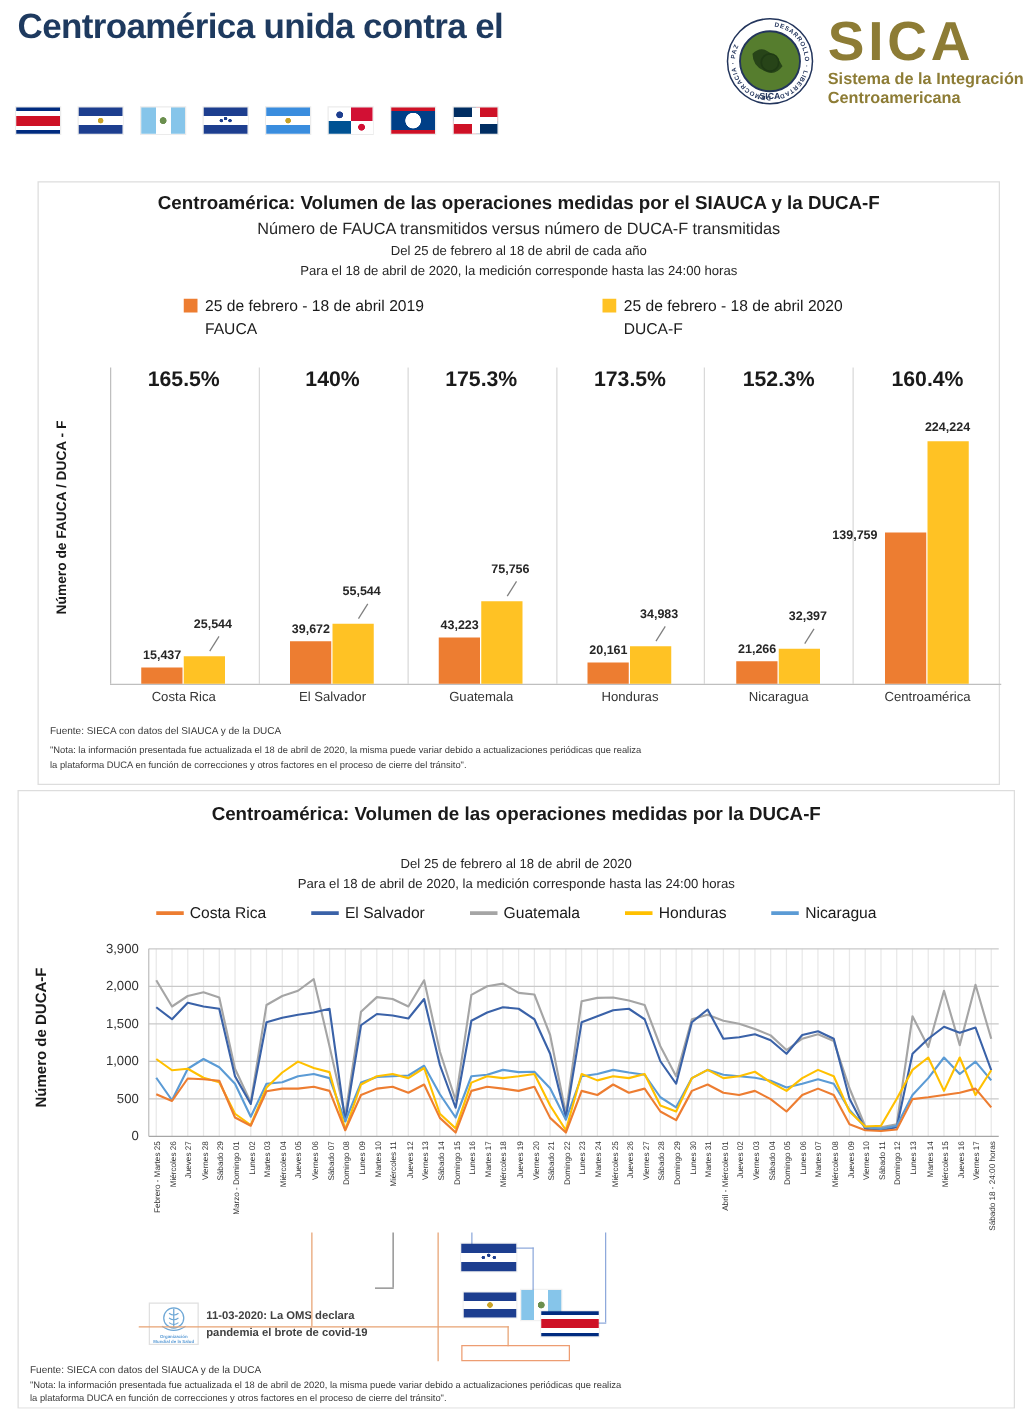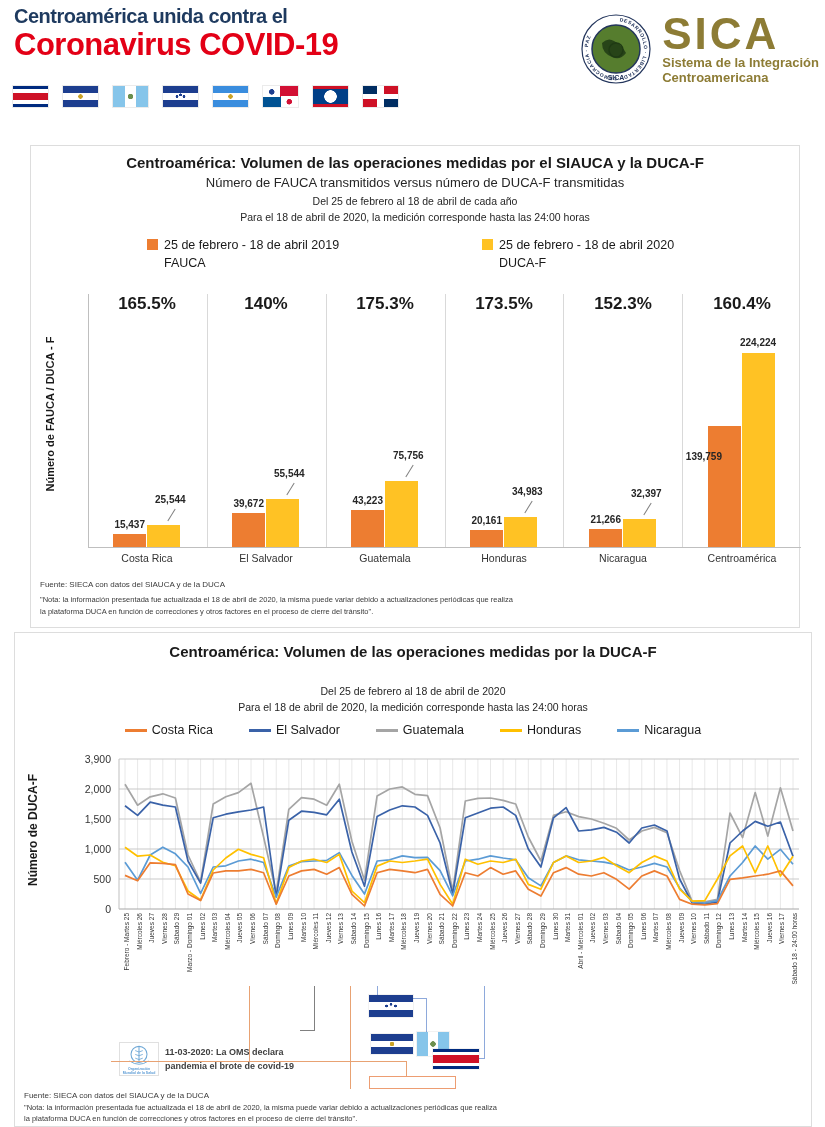--- a/index.html
+++ b/index.html
@@ -3,21 +3,21 @@
 <meta charset="utf-8">
 <style>
   html,body{margin:0;padding:0;background:#ffffff;}
   *{box-sizing:border-box;}
   body{font-family:"Liberation Sans",sans-serif;color:#262626;}
   #page{position:relative;width:825px;height:1127px;background:#fff;overflow:hidden;}
 
   
   #hdr{position:absolute;left:0;top:0;width:825px;height:128px;}
   .hdr-title{position:absolute;left:14px;top:6px;line-height:1.08;letter-spacing:-0.5px;}
-  .hdr-l1{font-size:20px;font-weight:bold;color:#1e3a5f;}
+  .hdr-l1{font-size:28px;font-weight:bold;color:#1e3a5f;}
   .hdr-l1 .light{font-weight:600;}
   .hdr-l2{font-size:31px;font-weight:bold;color:#e30016;}
   .flag-row{position:absolute;left:13px;top:86px;display:flex;gap:15px;}
   .hflag{width:35px;height:21px;box-shadow:0 0 0 1px rgba(0,0,0,.08);}
   .flag-costa-rica{background:linear-gradient(180deg,#002b7f 0 14%,#fff 14% 31%,#ce1126 31% 69%,#fff 69% 86%,#002b7f 86% 100%);}
   .flag-el-salvador{background:radial-gradient(circle at 50% 50%,#c9a227 0 2px,transparent 2.5px),linear-gradient(180deg,#1d3e8f 0 33%,#fff 33% 67%,#1d3e8f 67% 100%);}
   .flag-guatemala{background:radial-gradient(circle at 50% 50%,#6b8f4e 0 2.5px,transparent 3px),linear-gradient(90deg,#86c5ea 0 33%,#fff 33% 67%,#86c5ea 67% 100%);}
   .flag-honduras{background:radial-gradient(circle at 40% 50%,#1d3e8f 0 1.2px,transparent 1.6px),radial-gradient(circle at 60% 50%,#1d3e8f 0 1.2px,transparent 1.6px),radial-gradient(circle at 50% 42%,#1d3e8f 0 1.2px,transparent 1.6px),linear-gradient(180deg,#1d3e8f 0 33%,#fff 33% 67%,#1d3e8f 67% 100%);}
   .flag-nicaragua{background:radial-gradient(circle at 50% 50%,#c9a227 0 2px,transparent 2.5px),linear-gradient(180deg,#3a8dde 0 33%,#fff 33% 67%,#3a8dde 67% 100%);}
   .flag-panama{background:radial-gradient(circle at 25% 28%,#1d3e8f 0 2.5px,transparent 3px),radial-gradient(circle at 75% 75%,#d21034 0 2.5px,transparent 3px),conic-gradient(#d21034 0 25%,#fff 0 50%,#005293 0 75%,#fff 0 100%);}
@@ -65,21 +65,20 @@
   #who-txt{font-size:9px;font-weight:600;color:#404040;line-height:1.5;padding-top:4px;white-space:nowrap;}
 </style>
 </head>
 <body>
 
 <div id="page">
 
   <div id="hdr">
     <div class="hdr-title">
       <div class="hdr-l1"><span style="font-weight:800">Centroamérica unida</span><span class="light"> contra el</span></div>
-      <div class="hdr-l2">Coronavirus COVID-19</div>
     </div>
     <div class="flag-row">
         <div class="hflag flag-costa-rica" title="Costa Rica"></div>
         <div class="hflag flag-el-salvador" title="El Salvador"></div>
         <div class="hflag flag-guatemala" title="Guatemala"></div>
         <div class="hflag flag-honduras" title="Honduras"></div>
         <div class="hflag flag-nicaragua" title="Nicaragua"></div>
         <div class="hflag flag-panama" title="Panamá"></div>
         <div class="hflag flag-belice" title="Belice"></div>
         <div class="hflag flag-republica-dominicana" title="República Dominicana"></div>
@@ -165,21 +164,21 @@
         <div class="pct" style="left:542px;top:148px;">152.3%</div>
         <div class="bar" style="left:558px;top:383px;width:33px;height:18px;background:#ED7D31;"></div>
         <div class="bar" style="left:592px;top:373px;width:33px;height:28px;background:#FFC224;"></div>
         <div class="bar-lab" style="left:528px;top:368px;width:62px;text-align:right;">21,266</div>
         <div class="bar-lab" style="left:600px;top:342px;width:62px;text-align:left;">32,397</div>
         <div class="leader" style="left:616px;top:356px;height:14px;transform:rotate(32deg);"></div>
         <div class="cat-lab" style="left:533px;top:406px;">Nicaragua</div>
         <div class="pct" style="left:661px;top:148px;">160.4%</div>
         <div class="bar" style="left:677px;top:280px;width:33px;height:121px;background:#ED7D31;"></div>
         <div class="bar" style="left:711px;top:207px;width:33px;height:194px;background:#FFC224;"></div>
-        <div class="bar-lab" style="left:631px;top:277px;width:60px;text-align:right;margin-top:28px;">139,759</div>
+        <div class="bar-lab" style="left:611px;top:277px;width:60px;text-align:right;">139,759</div>
         <div class="bar-lab" style="left:697px;top:191px;width:60px;text-align:center;">224,224</div>
         <div class="cat-lab" style="left:652px;top:406px;">Centroamérica</div>
       </div>
 
     <div class="src" style="top:434px;">Fuente: SIECA con datos del SIAUCA y de la DUCA</div>
     <div class="note" style="top:449px;">"Nota: la información presentada fue actualizada el 18 de abril de 2020, la misma puede variar debido a actualizaciones periódicas que realiza</div>
     <div class="note" style="top:461px;">la plataforma DUCA en función de correcciones y otros factores en el proceso de cierre del tránsito".</div>
   </div>
 
   <div id="card2" class="card">

